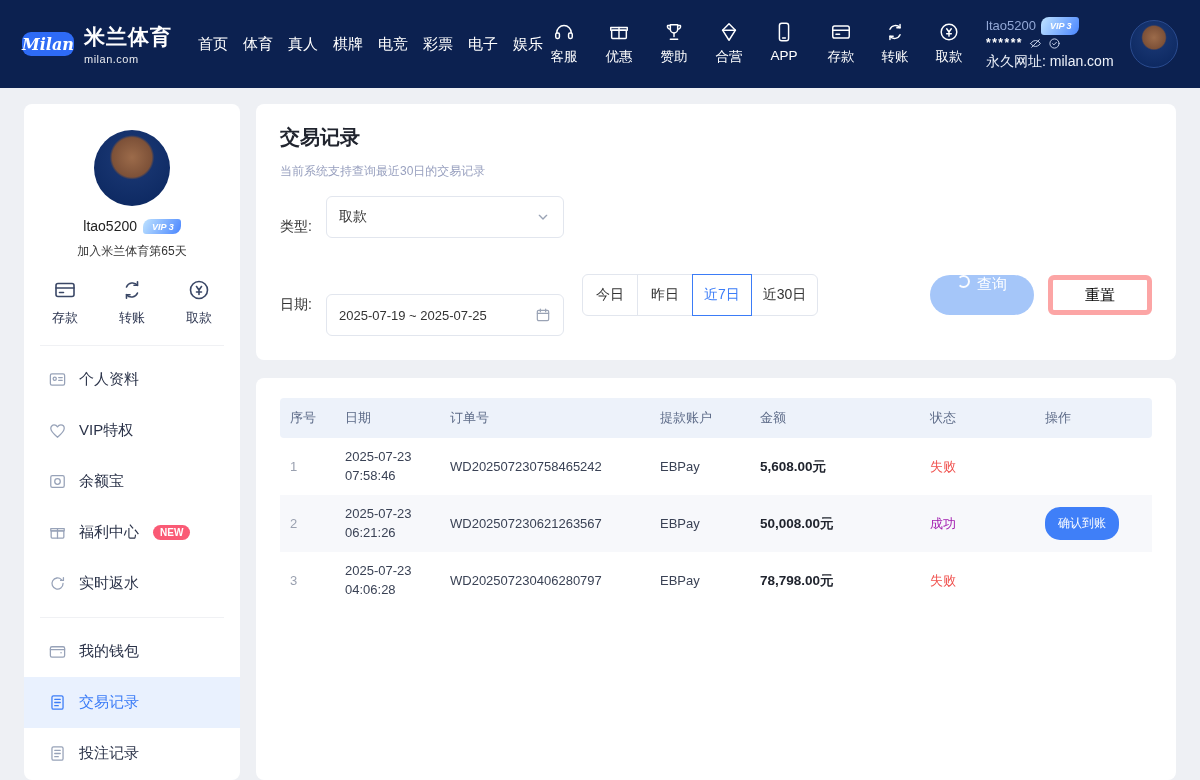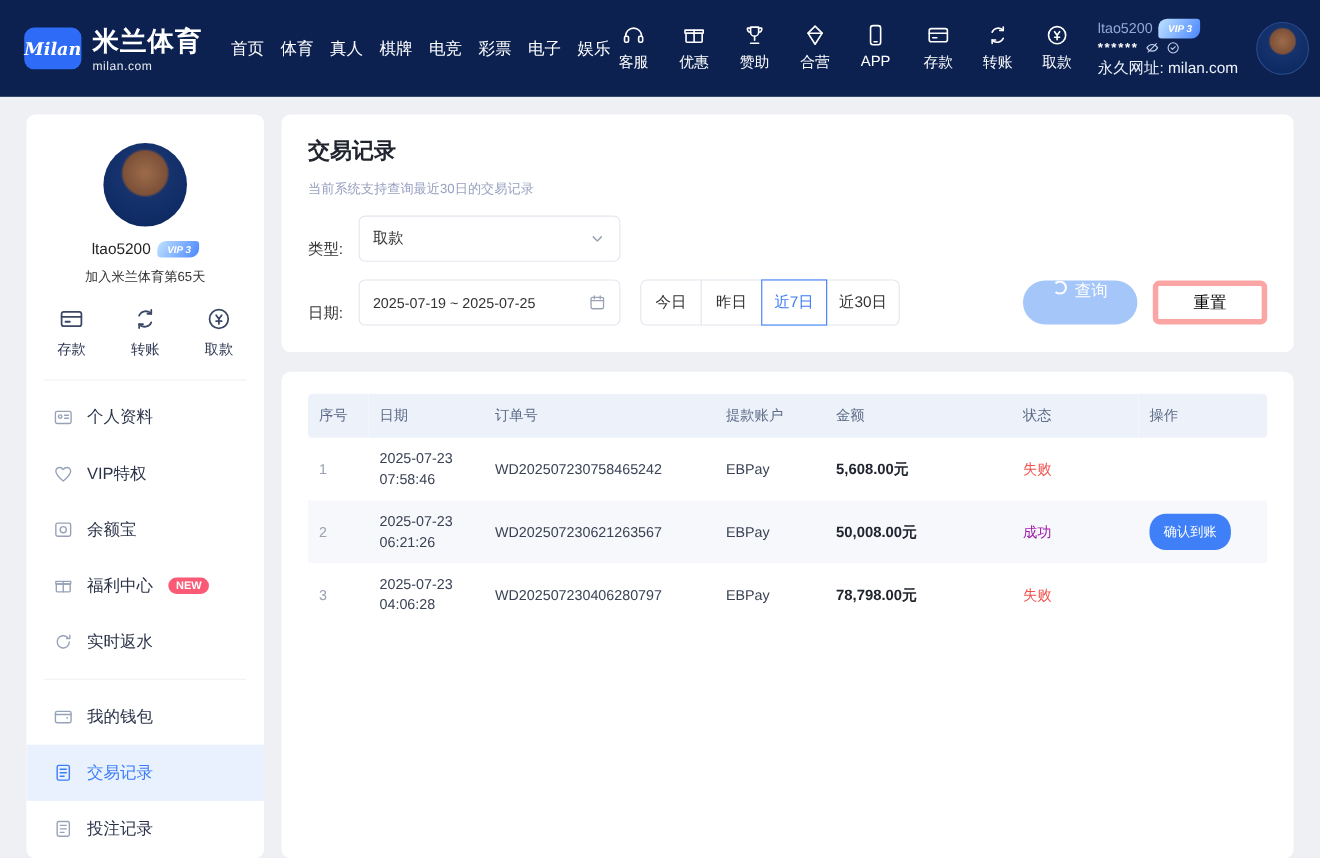--- a/index.html
+++ b/index.html
@@ -3,23 +3,23 @@
 <meta charset="utf-8">
 <style>
   * { margin:0; padding:0; box-sizing:border-box; }
   html,body { width:1200px; height:780px; overflow:hidden; }
   body { background:#eef0f4; font-family:"Liberation Sans","DejaVu Sans",sans-serif; }
   svg { display:block; }
 
   
   .topbar { height:88px; background:#0c2150; display:flex; align-items:center; padding:0 22px; color:#fff; }
   .logo { display:flex; align-items:center; gap:10px; cursor:pointer; flex-shrink:0; }
-  .logo-badge { width:52px; height:38px; background:#2e6bf6; border-radius:9px; display:flex; align-items:center; justify-content:center;
+  .logo-badge { width:52px; height:24px; background:#2e6bf6; border-radius:9px; display:flex; align-items:center; justify-content:center;
                 font-style:italic; font-weight:bold; font-size:16px; font-family:"DejaVu Serif",serif; color:#fff; }
-  .logo-cn { font-size:24px; font-weight:bold; letter-spacing:1px; }
+  .logo-cn { font-size:21px; font-weight:bold; letter-spacing:1px; }
   .logo-domain { font-size:11px; opacity:.9; margin-top:2px; letter-spacing:.5px; }
   .main-nav { display:flex; gap:15px; margin-left:26px; font-size:15px; flex-shrink:0; }
   .main-nav span { cursor:pointer; white-space:nowrap; }
   .hdr-right { margin-left:auto; display:flex; align-items:center; }
   .hicon-group { display:flex; gap:13px; }
   .hicon { width:42px; display:flex; flex-direction:column; align-items:center; gap:5px; font-size:13.5px; cursor:pointer; color:#fff; }
   .hicon svg { width:22px; height:22px; }
   .wallet-group { display:flex; gap:12px; margin-left:15px; }
   .user-block { margin-left:16px; line-height:1.4; width:132px; flex-shrink:0; }
   .user-line1 { display:flex; align-items:center; gap:5px; color:#93a8d6; font-size:13px; cursor:pointer; }
@@ -56,21 +56,21 @@
   .main-col { flex:1; display:flex; flex-direction:column; gap:18px; min-width:0; }
   .card { background:#fff; border-radius:8px; }
   .filters-card { padding:20px 24px 24px; }
   .page-title { font-size:20px; font-weight:bold; color:#20242e; }
   .page-subtitle { font-size:12px; color:#98a0bf; margin-top:12px; }
   .filter-row { display:flex; align-items:center; margin-top:16px; }
   .f-label { font-size:14px; color:#333; width:46px; flex-shrink:0;margin-top:20px; }
   .select, .date-input { width:238px; height:42px; border:1px solid #e2e6ee; border-radius:6px; display:flex; align-items:center;
                          justify-content:space-between; padding:0 12px; font-size:14px; color:#333; cursor:pointer; background:#fff; }
   .select svg, .date-input svg { width:16px; height:16px; color:#9aa3b5; }
-  .date-input { font-size:13px; }
+  .date-input { font-size:13px;margin-top:40px; }
   .segments { display:flex; margin-left:18px; }
   .segment { min-width:56px; height:42px; border:1px solid #e2e6ee; display:flex; align-items:center; justify-content:center;
              font-size:14px; color:#333; margin-left:-1px; cursor:pointer; padding:0 11px; background:#fff; position:relative; }
   .segment:first-child { border-radius:6px 0 0 6px; margin-left:0; }
   .segment:last-child { border-radius:0 6px 6px 0; }
   .segment.active { color:#3b7cf7; border-color:#3b7cf7; z-index:2; }
   .filter-actions { margin-left:auto; display:flex; gap:14px; }
   .btn-query { width:104px; height:40px; border-radius:20px; background:#a5c6f9; color:#fff; font-size:15px; display:flex;
                align-items:flex-start; justify-content:center; gap:7px; cursor:pointer; border:none; }
   .spinner { width:13px; height:13px; border:2px solid rgba(255,255,255,.95); border-left-color:transparent; border-radius:50%;

